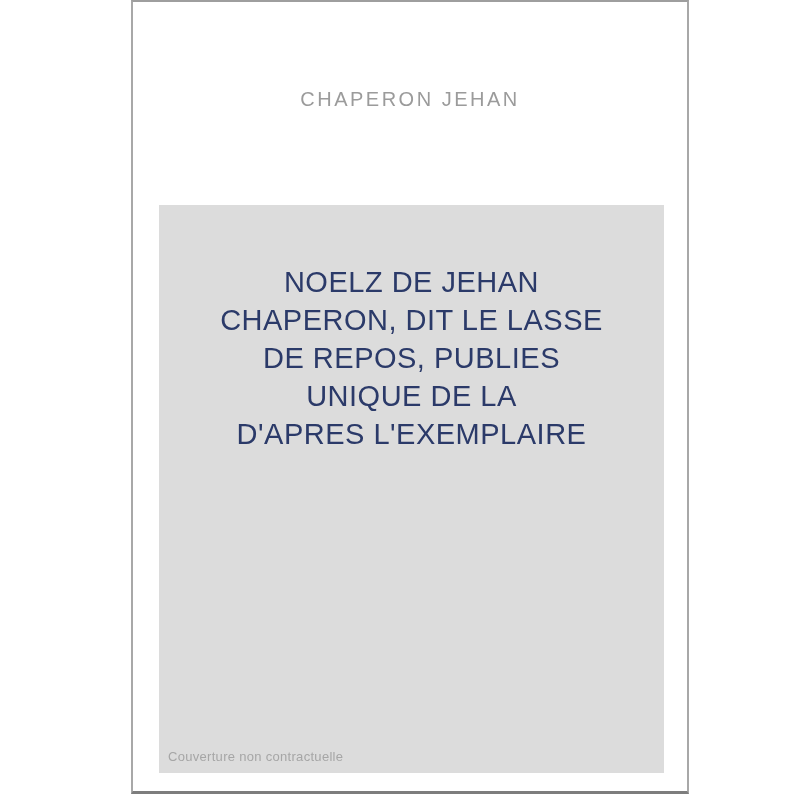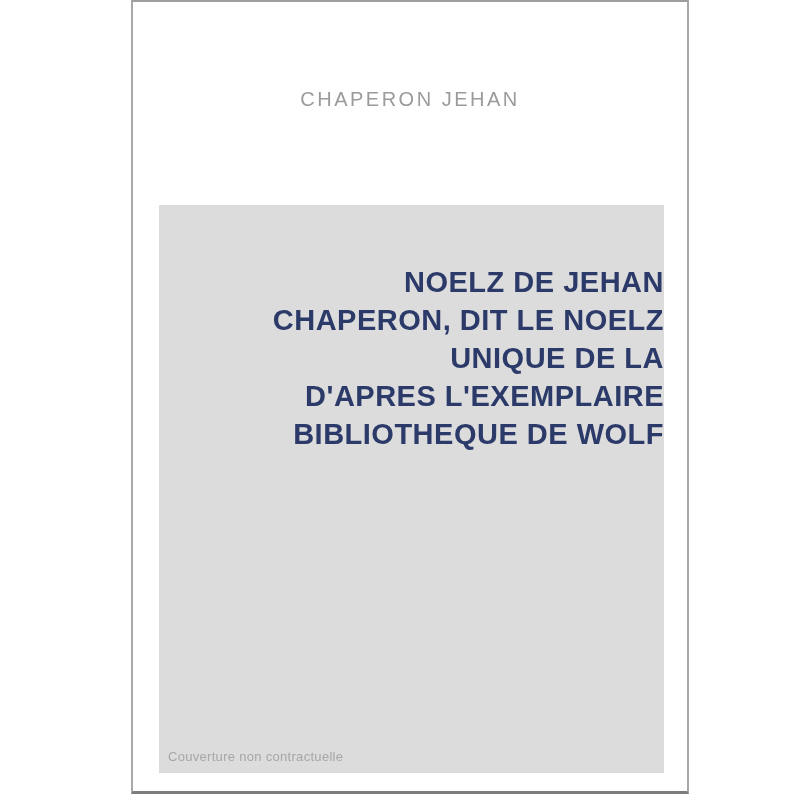--- a/index.html
+++ b/index.html
@@ -46,25 +46,25 @@
     top: 203px;
     width: 505px;
     height: 568px;
     background: #dcdcdc;
   }
   .cover-title {
     position: absolute;
     left: 0;
     top: 58px;
     width: 100%;
-    text-align: right;
+    text-align: center;
     color: #2b3a69;
     font-size: 29px;
     line-height: 38px;
-    font-weight: 700;
+    font-weight: 400;
     letter-spacing: 0.5px;
   }
   .cover-note {
     position: absolute;
     left: 9px;
     bottom: 9px;
     font-size: 13px;
     color: #a6a6a6;
     font-weight: 300;
     letter-spacing: 0.3px;
@@ -76,23 +76,23 @@
 
 <div class="canvas">
   <div class="book-page">
 
     <div class="author-name">CHAPERON JEHAN</div>
 
     <div class="cover-block">
 
       <div class="cover-title">
         <div>NOELZ DE JEHAN</div>
-        <div>CHAPERON, DIT LE NOELZ</div>
+        <div>CHAPERON, DIT LE LASSE</div>
+        <div>DE REPOS, PUBLIES</div>
         <div>UNIQUE DE LA</div>
         <div>D'APRES L'EXEMPLAIRE</div>
-        <div>BIBLIOTHEQUE DE WOLF</div>
       </div>
 
       <div class="cover-note">Couverture non contractuelle</div>
     </div>
 
   </div>
 </div>
 
 </body></html>

